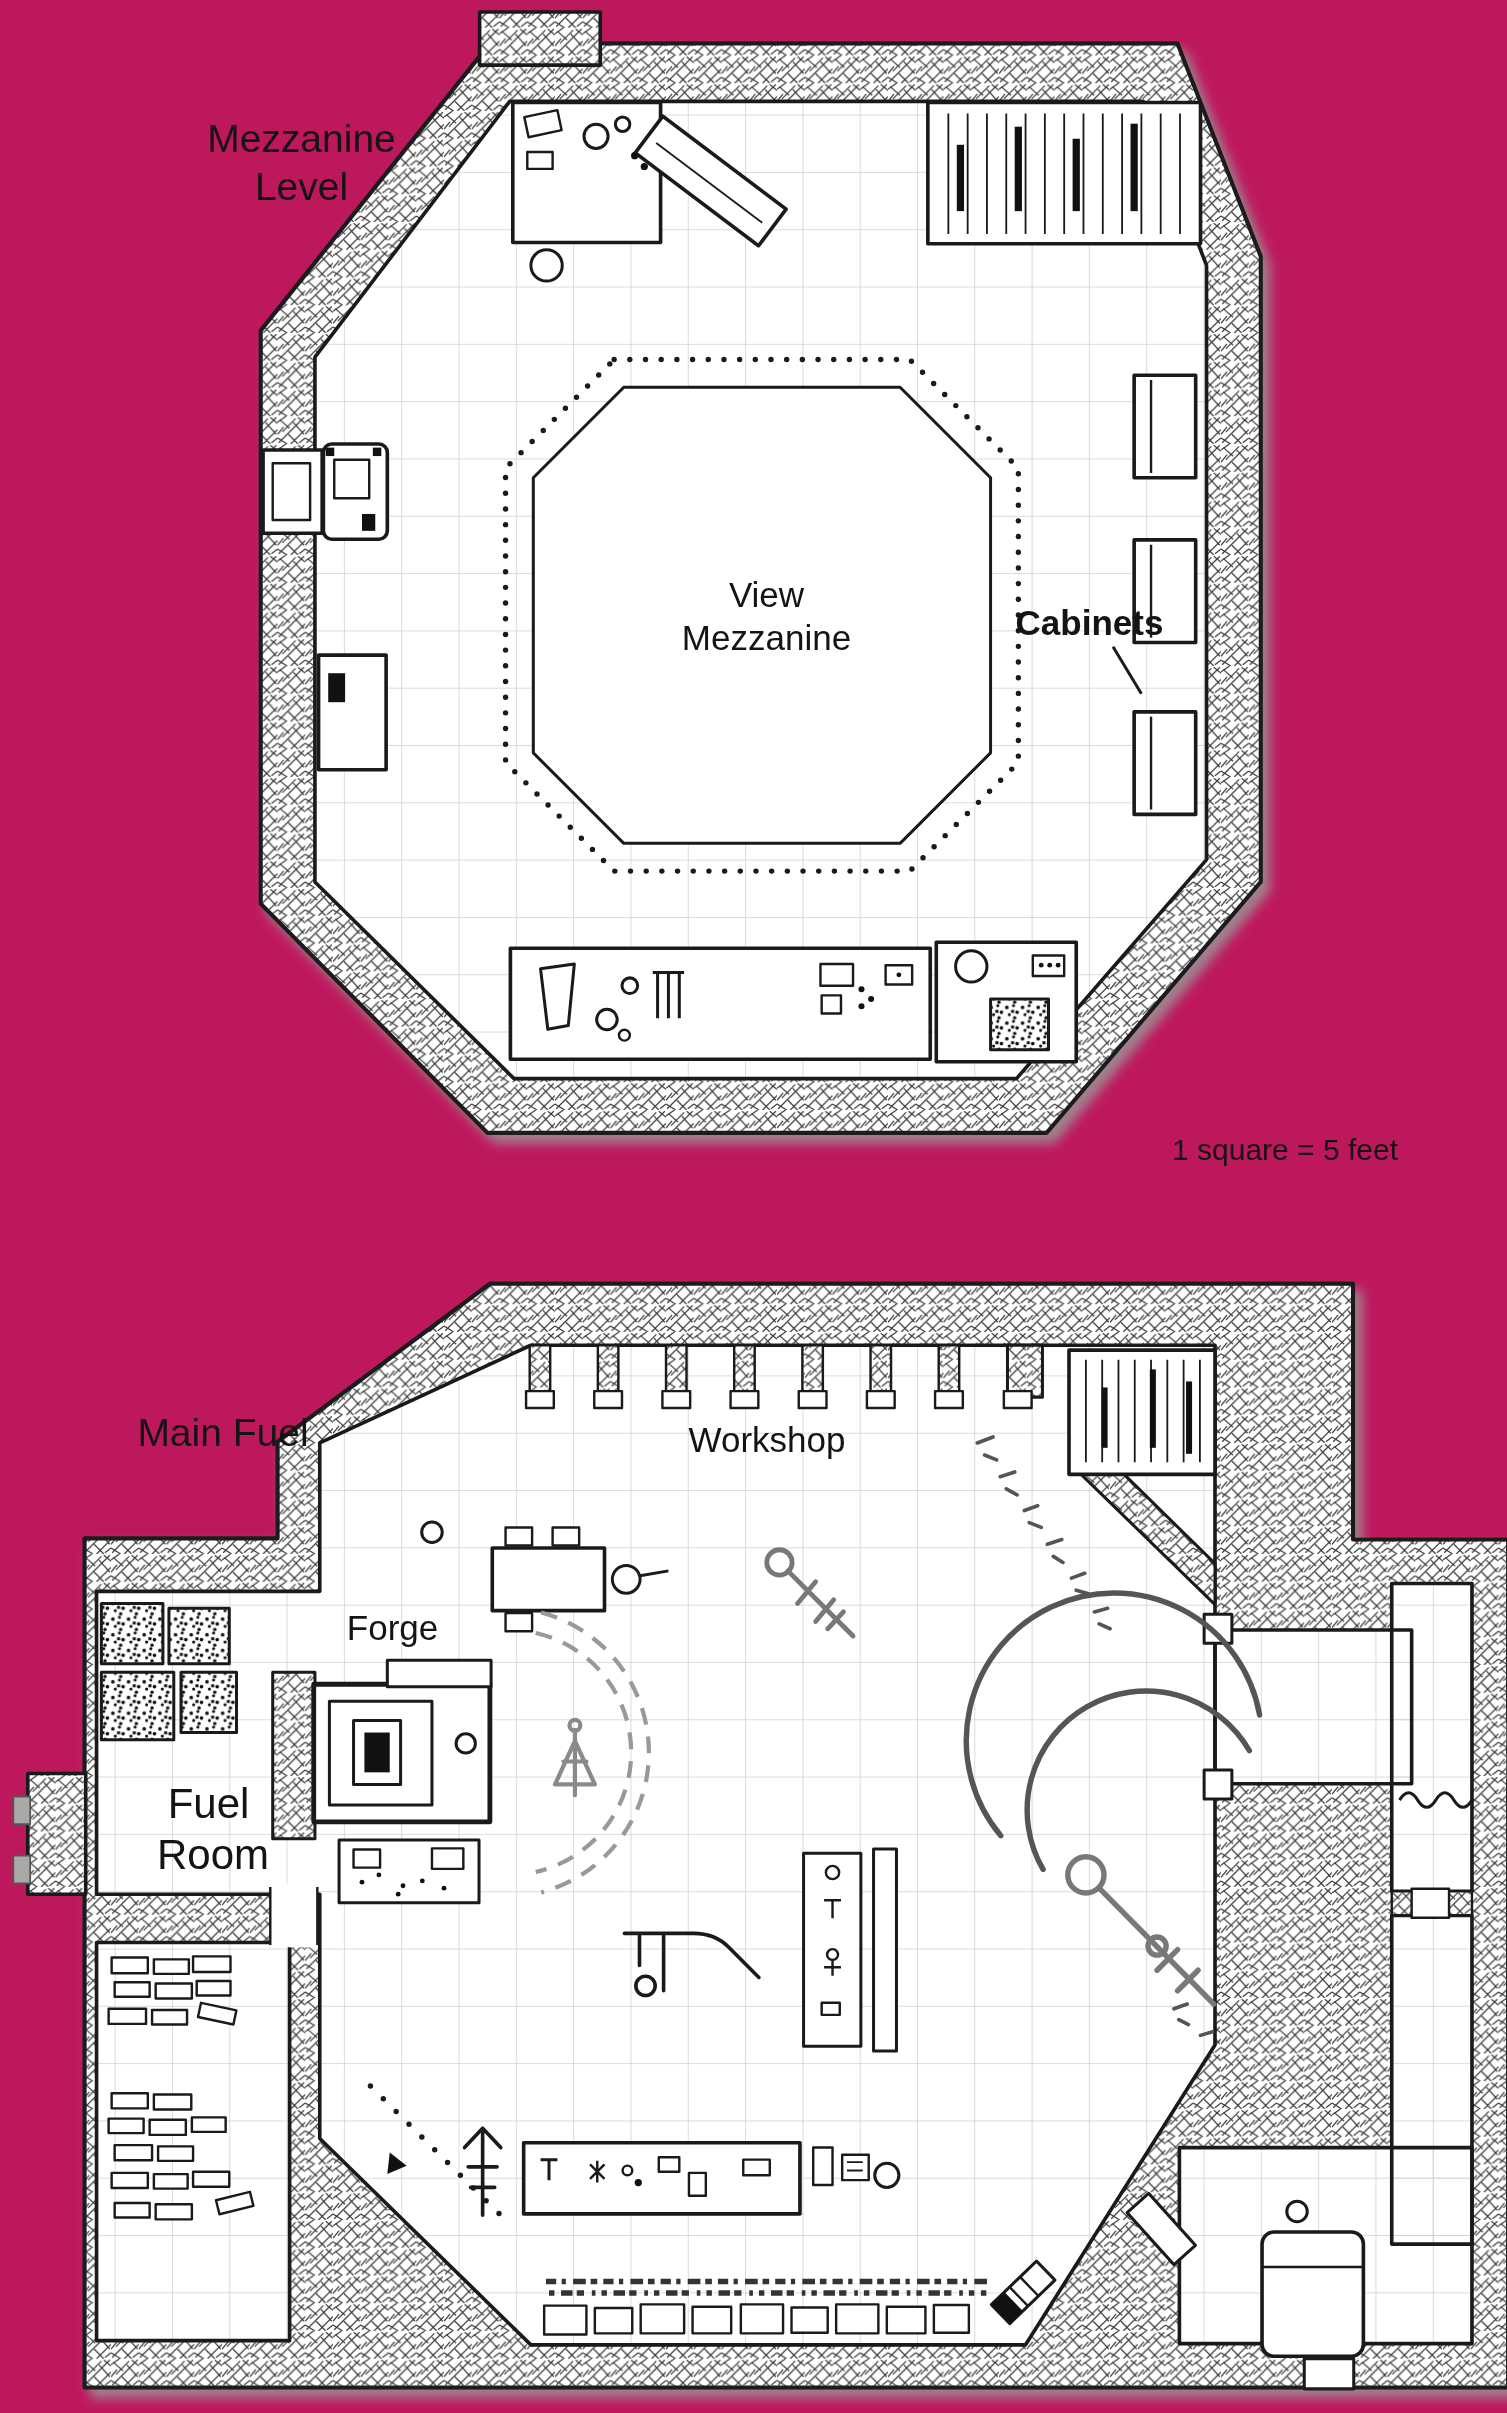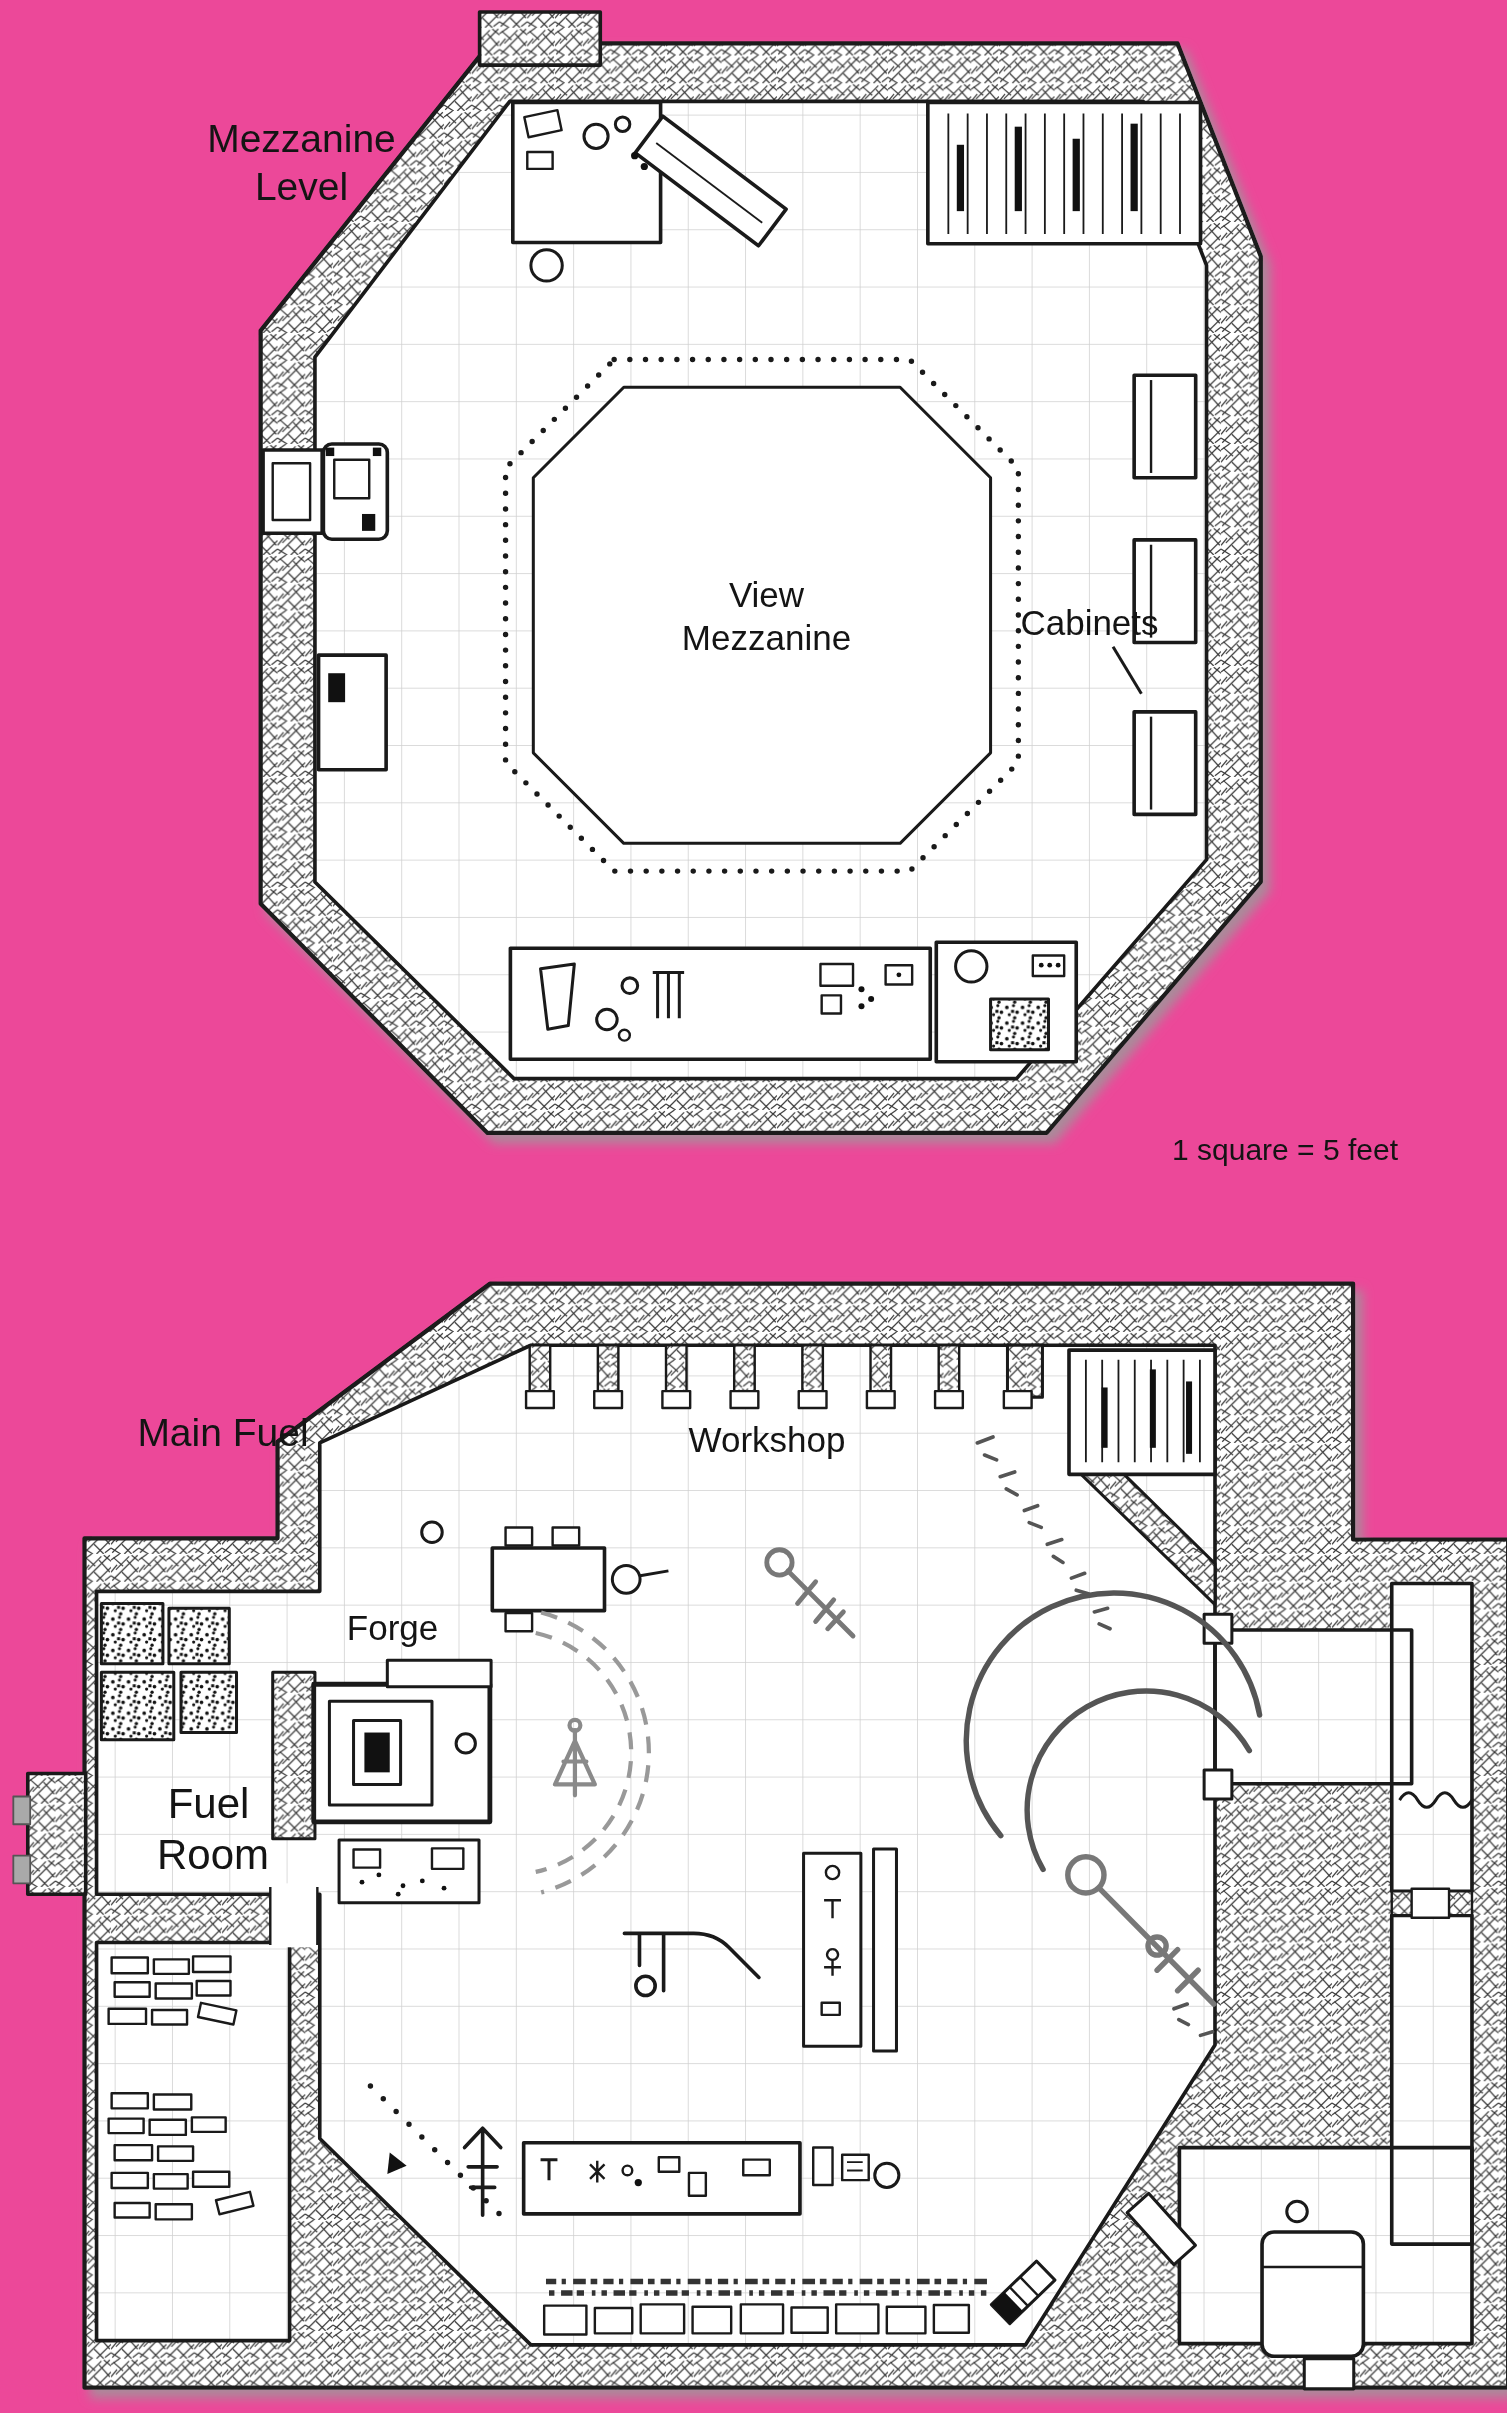--- a/index.html
+++ b/index.html
@@ -1,24 +1,24 @@
 <!DOCTYPE html>
 <html style="font-size:9.7px"><head>
 <meta charset="utf-8">
 <style>
   html,body{margin:0;padding:0;background:#ffffff;}
-  .map-page{position:relative;width:1507px;height:2413px;background:#ec4899;overflow:hidden;
+  .map-page{position:relative;width:1507px;height:2413px;background:#be185d;overflow:hidden;
             font-family:"Liberation Sans", sans-serif;color:#141414;}
   .map-svg{position:absolute;left:0;top:0;}
   .map-label{position:absolute;text-align:center;line-height:1.22;color:#141414;
              font-family:"Liberation Sans", sans-serif;}
   .lbl-mezz-title{left:175px;top:115px;width:253px;font-size:39px;}
   .lbl-upper-workshop{left:440px;top:297px;width:368px;font-size:35px;}
   .lbl-view-downstairs{left:658px;top:574px;width:217px;font-size:35px;}
-  .lbl-cabinets{left:999px;top:602px;width:181px;font-size:35px;}
+  .lbl-cabinets{left:999px;top:602px;width:181px;font-size:35px;font-weight:bold;}
   .lbl-scale{left:1116px;top:1132px;width:338px;font-size:30px;text-align:center;}
   .lbl-main-title{left:84px;top:1409px;width:278px;font-size:39px;}
   .lbl-lockers{left:628px;top:1419px;width:278px;font-size:35px;}
   .lbl-forge{left:314px;top:1607px;width:157px;font-size:35px;}
   .lbl-fuel-room{left:157px;top:1778px;width:103px;font-size:42px;}
 </style>
 </head>
 <body>
 
 <div class="map-page">

